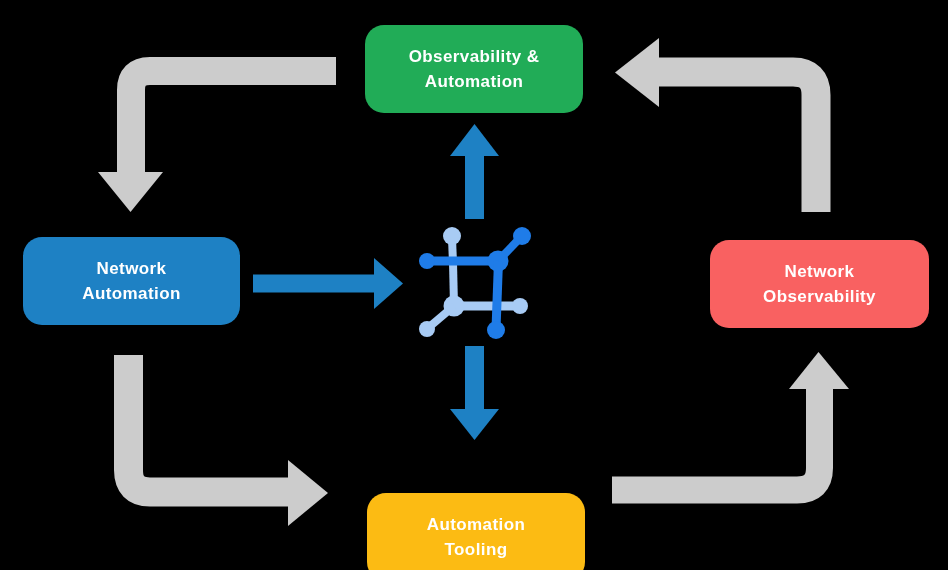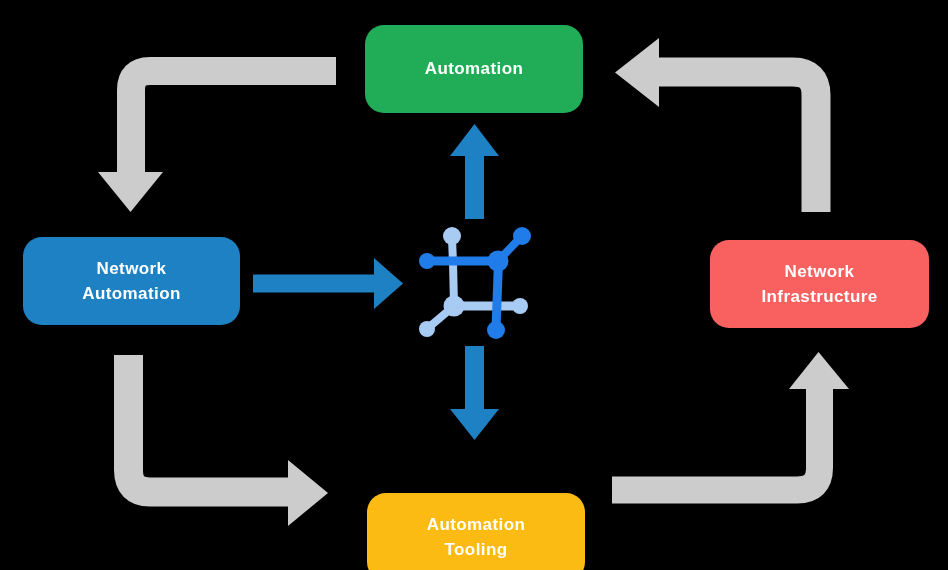--- a/index.html
+++ b/index.html
@@ -109,31 +109,32 @@
       <circle cx="12" cy="39" r="8" fill="#1F7CE8"></circle>
       <line x1="83" y1="39" x2="106" y2="15" stroke-width="8" stroke="#1F7CE8"></line>
       <circle cx="107" cy="14" r="9" fill="#1F7CE8"></circle>
       <circle cx="83" cy="39" r="10.5" fill="#1F7CE8"></circle>
       <line x1="83.5" y1="39" x2="81" y2="107" stroke-width="9" stroke="#1F7CE8"></line>
       <circle cx="81" cy="108" r="9" fill="#1F7CE8"></circle>
     </g>
   </svg>
 
   <div class="node node-observability" style="background: rgb(33, 172, 87);">
+    <span>Observability &amp;</span>
     <span>Automation</span>
   </div>
 
   <div class="node node-operations" style="background: rgb(30, 129, 196);">
     <span>Network</span>
     <span>Automation</span>
   </div>
 
   <div class="node node-infrastructure" style="background: rgb(249, 97, 97);">
     <span>Network</span>
-    <span>Infrastructure</span>
+    <span>Observability</span>
   </div>
 
   <div class="node node-automation" style="background: rgb(252, 187, 19);">
     <span>Automation</span>
     <span>Tooling</span>
   </div>
 
 </div>
 
 </body></html>

